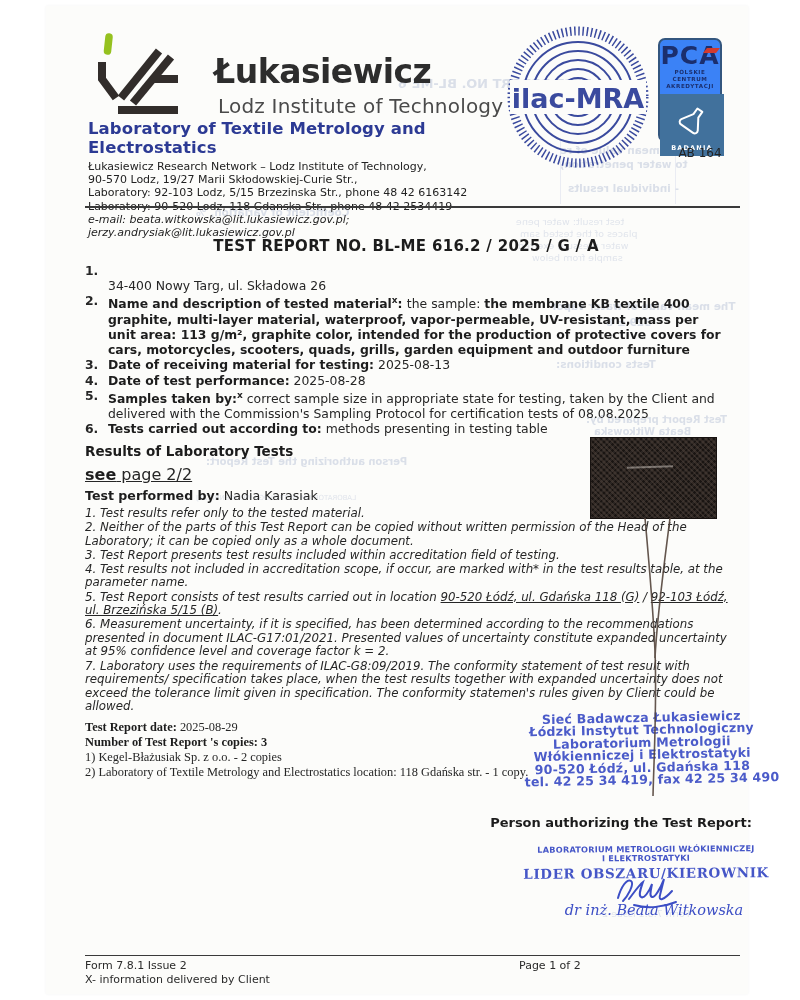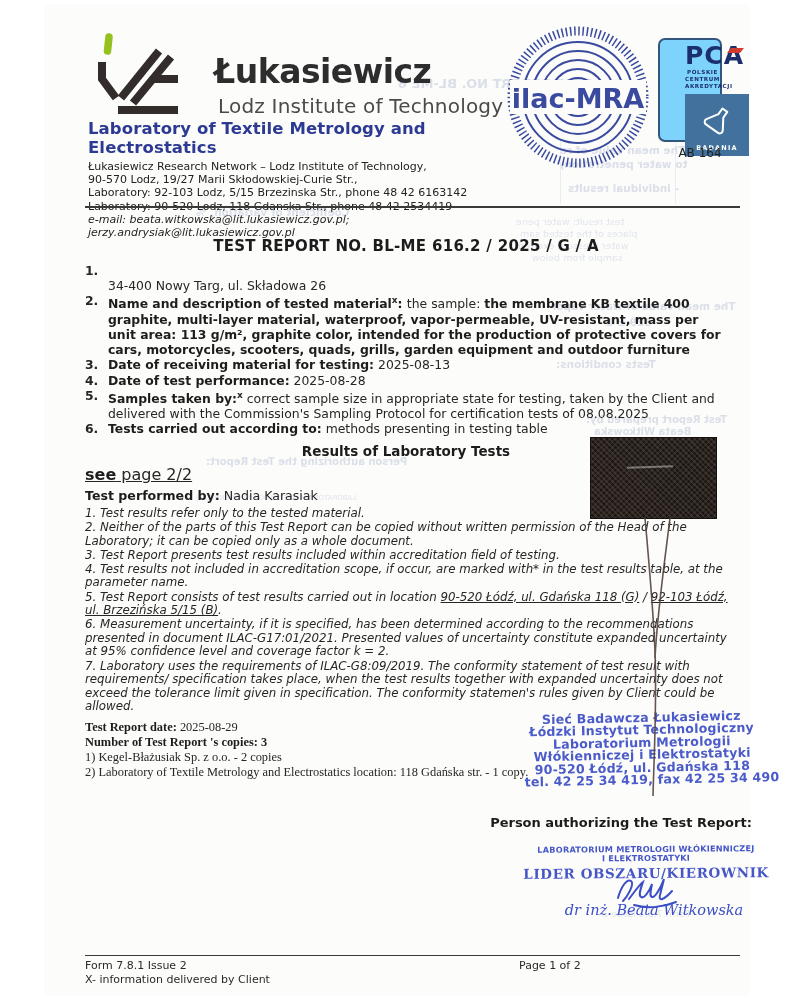--- a/index.html
+++ b/index.html
@@ -4,42 +4,42 @@
 <style>
   html,body{margin:0;padding:0;}
   body{width:800px;height:1000px;background:#ffffff;position:relative;overflow:hidden;
        font-family:"DejaVu Sans", sans-serif;color:#1e1e1e;}
   .page{position:absolute;left:46px;top:6px;width:702px;height:988px;background:#fcfcfa;
         box-shadow:0 0 3px rgba(0,0,0,.05);}
   .abs{position:absolute;}
   
   .brand-name{font-size:33px;font-weight:bold;color:#2d2d2d;letter-spacing:-.5px;}
   .brand-sub{font-size:20px;color:#4a4a4a;letter-spacing:.2px;}
-  .pca-box{width:64px;height:104px;border:2px solid #33567e;border-radius:7px;background:#7dd3fc;
-           text-align:center;box-sizing:border-box;padding-top:3px;padding-left:25px;}
+  .pca-box{width:64px;height:104px;border:2px solid #33567e;border-radius:7px;background:#3b82f6;
+           text-align:center;box-sizing:border-box;padding-top:3px;}
   .pca-acronym{font-size:25px;font-weight:bold;color:#1b2f6e;letter-spacing:1px;line-height:26px;position:relative;display:inline-block;}
   .pca-red{position:absolute;right:2px;top:5px;width:13px;height:5px;background:#d23b2f;transform:skewX(-38deg);}
   .pca-org{font-size:5.6px;font-weight:bold;color:#1b2f6e;letter-spacing:.6px;line-height:7px;}
   .pca-badge{width:64px;height:62px;background:#41719c;margin:4px auto 0;position:relative;}
   .pca-badge-label{position:absolute;bottom:4px;width:100%;text-align:center;font-size:6.5px;
                    font-weight:bold;color:#fff;letter-spacing:1.2px;}
   .ab-number{font-size:12px;color:#222;text-align:center;}
   
   .lab-title{font-size:16.5px;font-weight:bold;color:#2c3a94;letter-spacing:.1px;}
   .lab-line{font-size:11px;color:#222;line-height:13.2px;}
   .lab-email{font-size:11px;color:#222;font-style:italic;line-height:13.2px;}
   .rule{position:absolute;height:1.6px;background:#3a3a3a;}
   
   .report-title{font-size:15px;font-weight:bold;color:#1c1c1c;text-align:center;letter-spacing:.3px;}
   .flow{font-size:12.4px;line-height:15.2px;color:#262626;}
   .item{position:relative;padding-left:23px;margin:0;}
   .item .num{position:absolute;left:0;font-weight:bold;}
   .b{font-weight:bold;color:#1d1d1d;}
   sup{font-size:9px;font-weight:bold;}
-  .results-heading{font-size:13.5px;font-weight:bold;text-align:center;color:#1c1c1c;}
+  .results-heading{font-size:13.5px;font-weight:bold;text-align:left;color:#1c1c1c;}
   .seeline{font-size:16px;color:#262626;text-decoration:underline;}
   .performed{font-size:12.6px;color:#262626;}
   .notes{font-size:11.8px;line-height:13.6px;font-style:italic;color:#262626;}
   .notes p{margin:0 0 .5px 0;}
   .u{text-decoration:underline;}
   .meta{font-size:12.4px;line-height:15px;color:#262626;}
   .meta p{margin:0;font-family:Liberation Serif, serif;}
   
   .stamp-address{color:#3c4ec5;font-size:12.6px;font-weight:bold;line-height:12.4px;text-align:center;
                  transform:rotate(-1.2deg);letter-spacing:.2px;opacity:.92;white-space:nowrap;}

